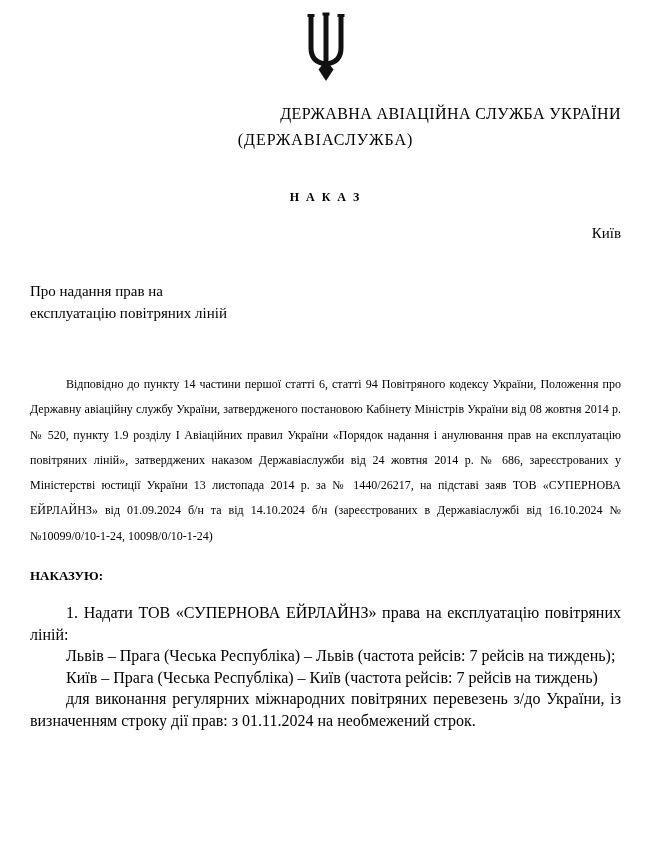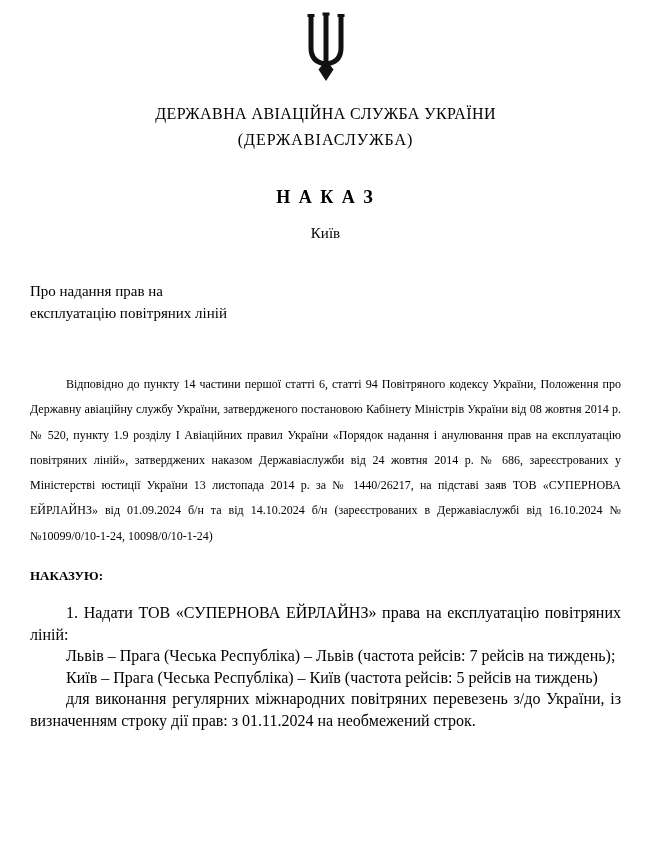--- a/index.html
+++ b/index.html
@@ -18,43 +18,43 @@
     padding: 10px 26px 6px 30px;
     overflow: hidden;
   }
   .emblem {
     display: flex;
     justify-content: center;
     align-items: flex-start;
     margin-top: 2px;
   }
   .org-name {
-    text-align: center;
+    text-align: right;
     font-size: 16px;
     line-height: 20px;
     letter-spacing: 0.4px;
     margin-top: 18px;
   }
   .org-short {
     text-align: center;
     font-size: 16px;
     line-height: 20px;
     letter-spacing: 1px;
     margin-top: 6px;
   }
   .doc-title {
     text-align: center;
-    font-size: 18px;
+    font-size: 12px;
     line-height: 22px;
     font-weight: bold;
     letter-spacing: 2px;
     margin-top: 36px;
   }
   .place {
-    text-align: center;
+    text-align: right;
     font-size: 15px;
     line-height: 18px;
     margin-top: 16px;
   }
   .subject {
     font-weight: normal;
     font-size: 15px;
     line-height: 22px;
     margin-top: 38px;
   }
@@ -118,17 +118,17 @@
     <div>експлуатацію повітряних ліній</div>
   </div>
 
   <p class="preamble">Відповідно до пункту 14 частини першої статті 6, статті 94 Повітряного кодексу України, Положення про Державну авіаційну службу України, затвердженого постановою Кабінету Міністрів України від 08 жовтня 2014 р. № 520, пункту 1.9 розділу І Авіаційних правил України «Порядок надання і анулювання прав на експлуатацію повітряних ліній», затверджених наказом Державіаслужби від 24 жовтня 2014 р. № 686, зареєстрованих у Міністерстві юстиції України 13 листопада 2014 р. за № 1440/26217, на підставі заяв ТОВ «СУПЕРНОВА ЕЙРЛАЙНЗ» від 01.09.2024 б/н та від 14.10.2024 б/н (зареєстрованих в Державіаслужбі від 16.10.2024 №№10099/0/10-1-24, 10098/0/10-1-24)</p>
 
   <div class="order-word">НАКАЗУЮ:</div>
 
   <div class="order-block">
     <p>1. Надати ТОВ «СУПЕРНОВА ЕЙРЛАЙНЗ» права на експлуатацію повітряних ліній:</p>
     <p>Львів – Прага (Чеська Республіка) – Львів (частота рейсів: 7 рейсів на тиждень);</p>
-    <p>Київ – Прага (Чеська Республіка) – Київ (частота рейсів: 5 рейсів на тиждень)</p>
+    <p>Київ – Прага (Чеська Республіка) – Київ (частота рейсів: 7 рейсів на тиждень)</p>
     <p>для виконання регулярних міжнародних повітряних перевезень з/до України, із визначенням строку дії прав: з 01.11.2024 на необмежений строк.</p>
   </div>
 
 </div>
 
 </body></html>

